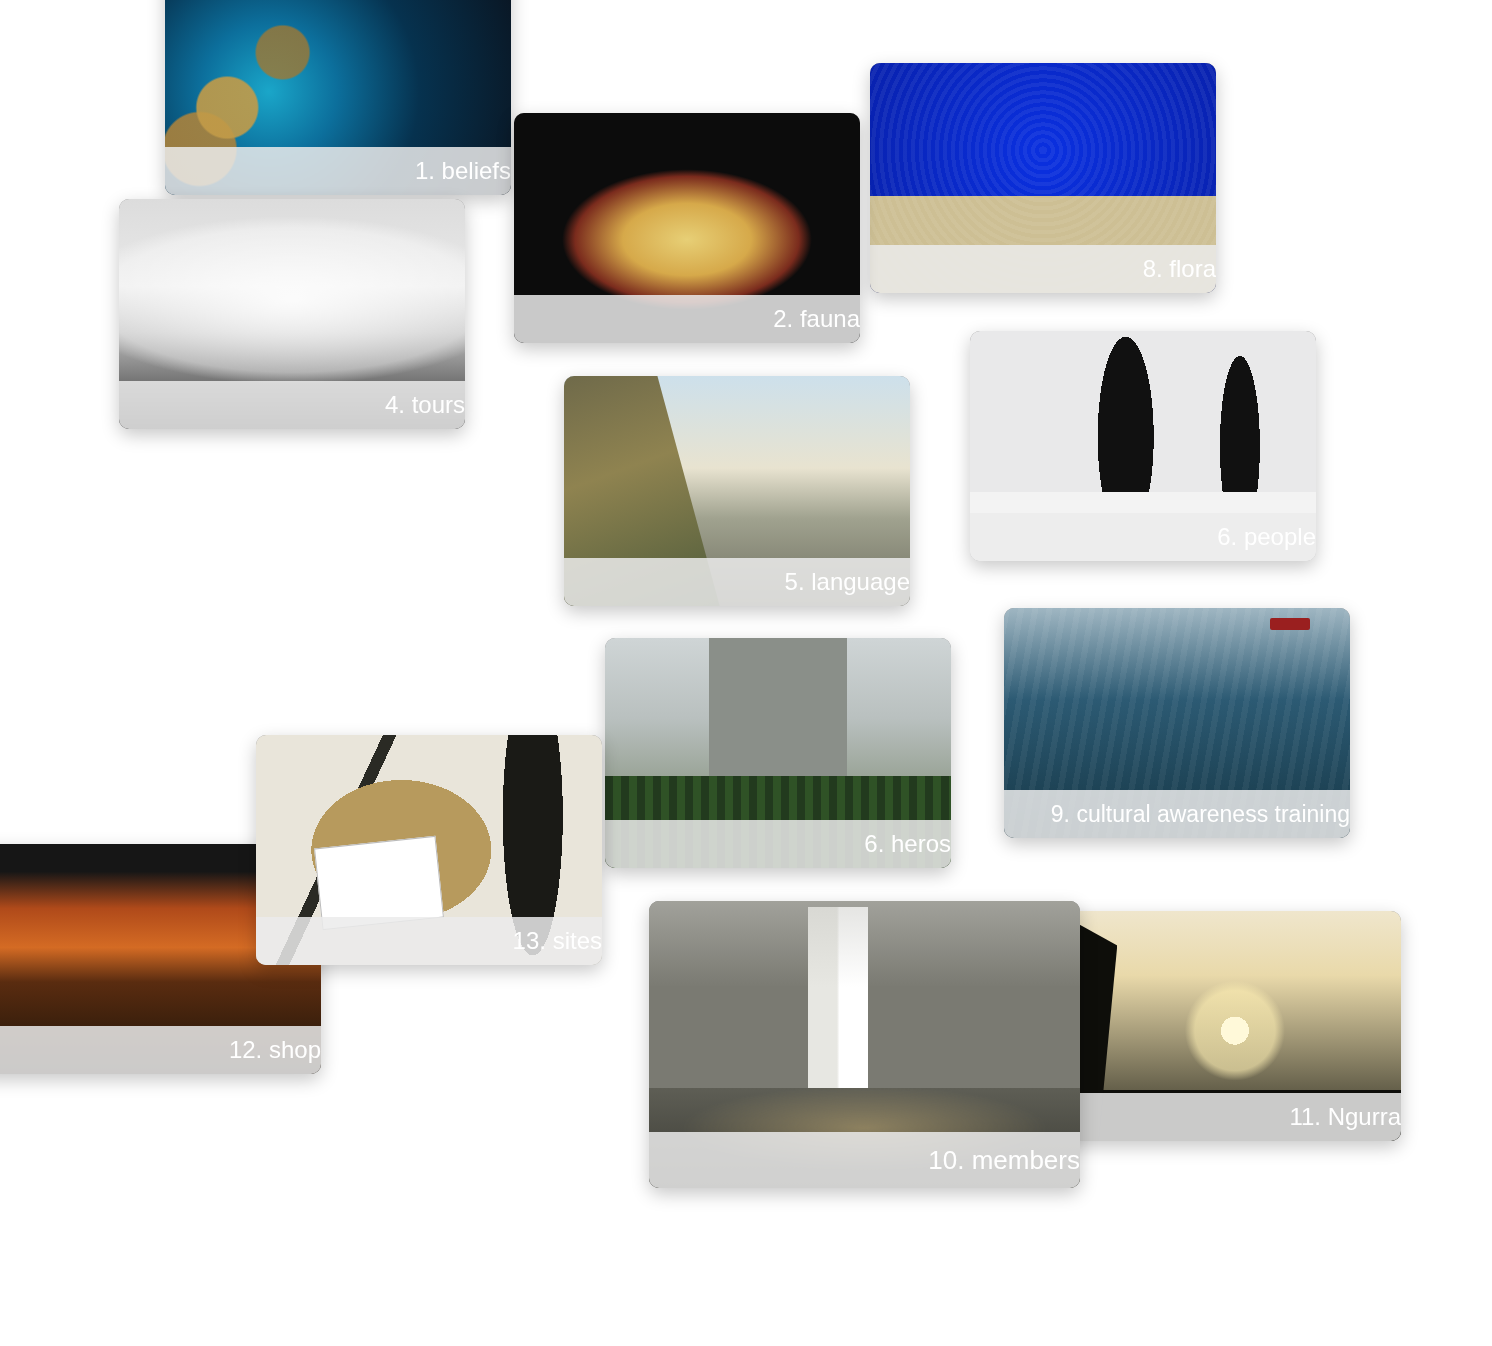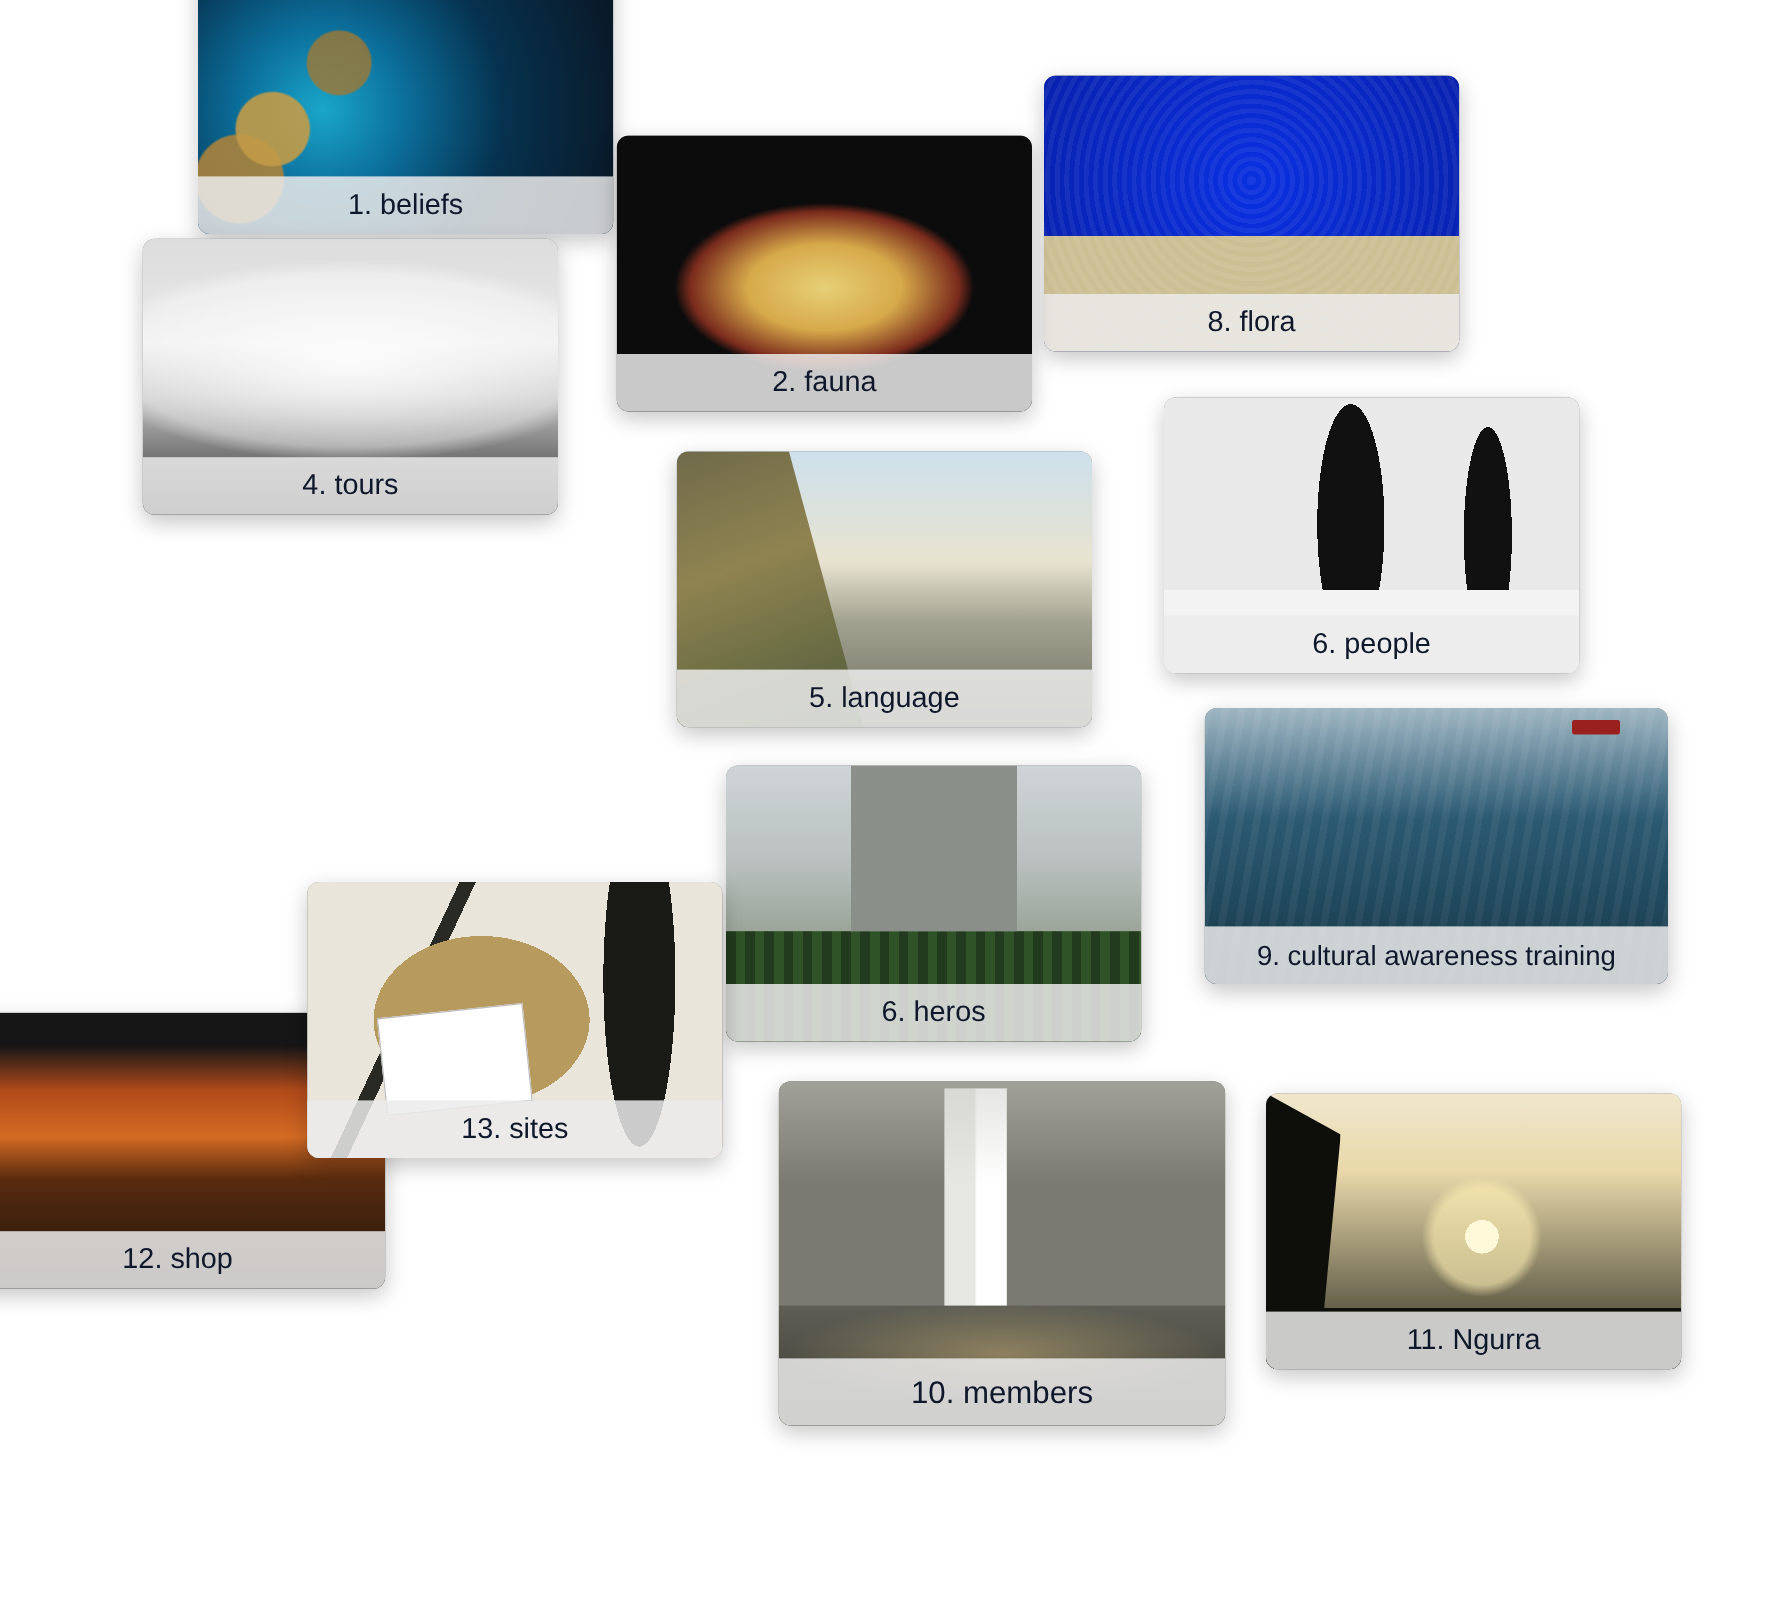--- a/index.html
+++ b/index.html
@@ -29,23 +29,23 @@
     position: absolute;
     inset: 0;
   }
   .card .caption {
     position: absolute;
     left: 0;
     right: 0;
     bottom: 0;
     height: 48px;
     line-height: 48px;
-    text-align: center;
+    text-align: right;
     font-size: 24px;
-    color: #0f172a;
+    color: #ffffff;
     background: rgba(235,235,235,0.85);
     white-space: nowrap;
   }
   
   .card.large {
     width: 346px;
     height: 230px;
   }
 
   
@@ -230,38 +230,38 @@
     <div class="img img-language"></div>
     <div class="caption">5. language</div>
   </div>
 
 
   <div class="card" style="left:605px; top:638px; z-index:16;">
     <div class="img img-heros"></div>
     <div class="caption">6. heros</div>
   </div>
 
-  <div class="card" style="left:1004px; top:590px; z-index:17;padding-left:40px;">
+  <div class="card" style="left:1004px; top:608px; z-index:17;">
     <div class="img img-cat"></div>
     <div class="caption" style="font-size:23px;">9. cultural awareness training</div>
   </div>
 
   <div class="card" style="left:-25px; top:844px; z-index:18;">
     <div class="img img-shop"></div>
     <div class="caption">12. shop</div>
   </div>
 
   <div class="card" style="left:1055px; top:867px; z-index:19;margin-top:44px;">
     <div class="img img-ngurra"></div>
     <div class="caption">11. Ngurra</div>
   </div>
 
   <div class="card" style="left:256px; top:735px; z-index:20;">
     <div class="img img-sites"></div>
     <div class="caption">13. sites</div>
   </div>
 
-  <div class="card large" style="left:649px; top:901px; width:372px; height:287px; z-index:21;">
+  <div class="card large" style="left:649px; top:901px; width:431px; height:287px; z-index:21;">
     <div class="img img-members"></div>
     <div class="caption" style="height:56px;line-height:56px;font-size:26px;">10. members</div>
   </div>
 
 </div>
 
 </body></html>

